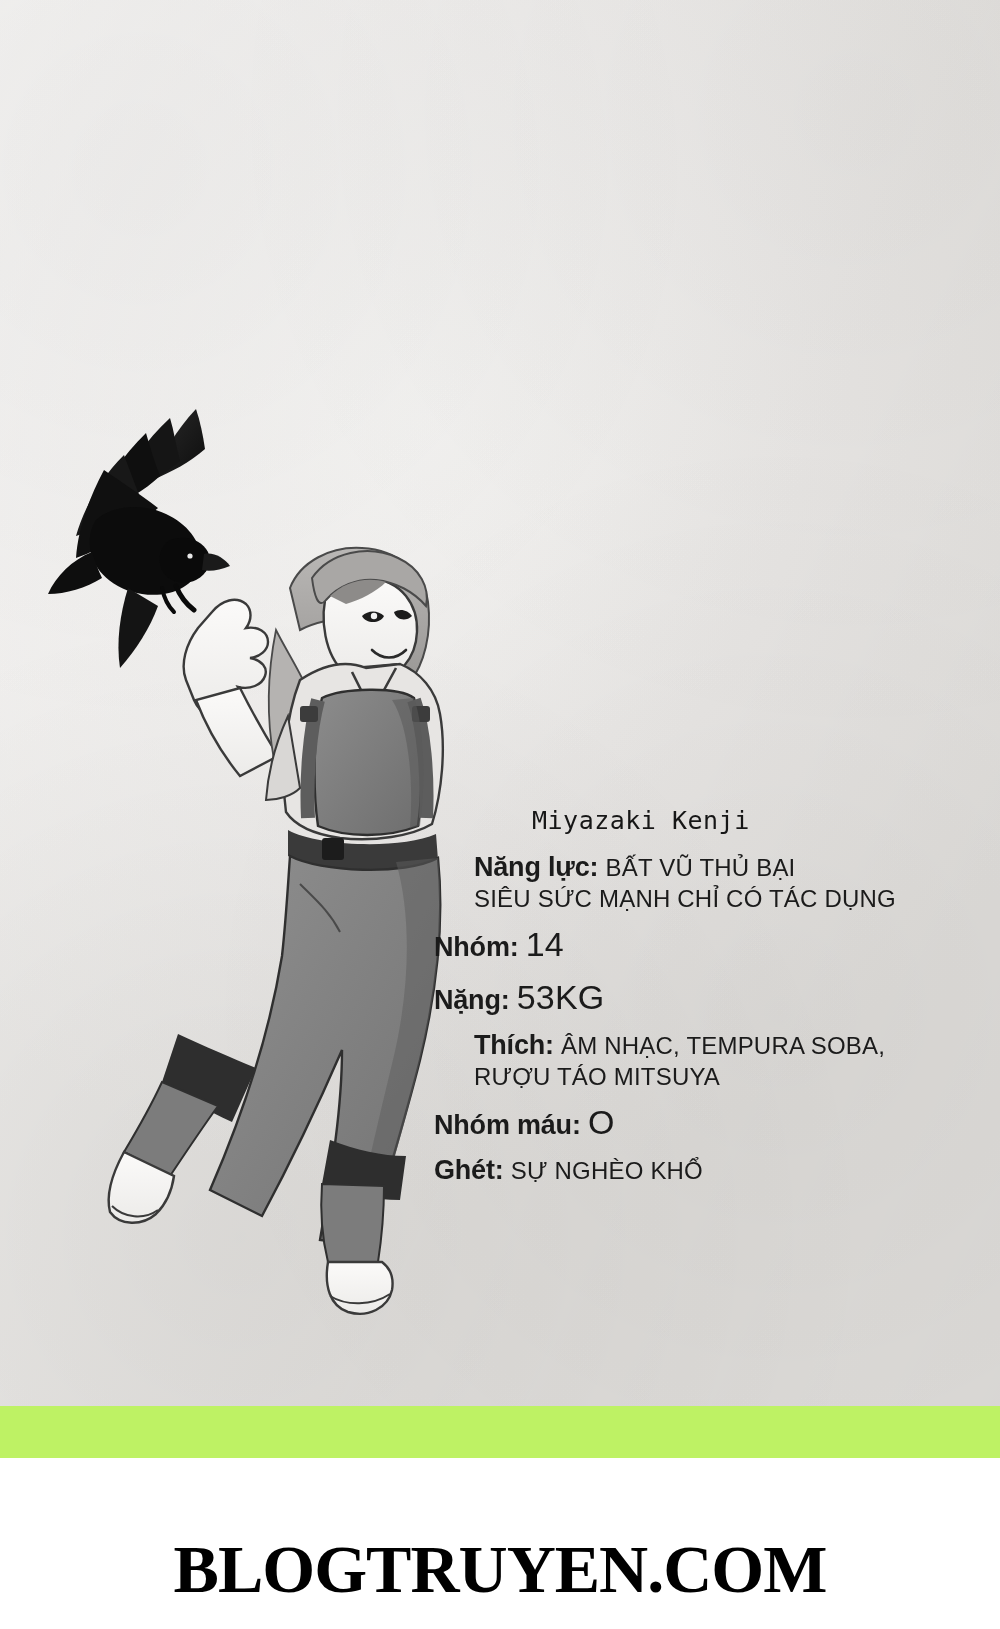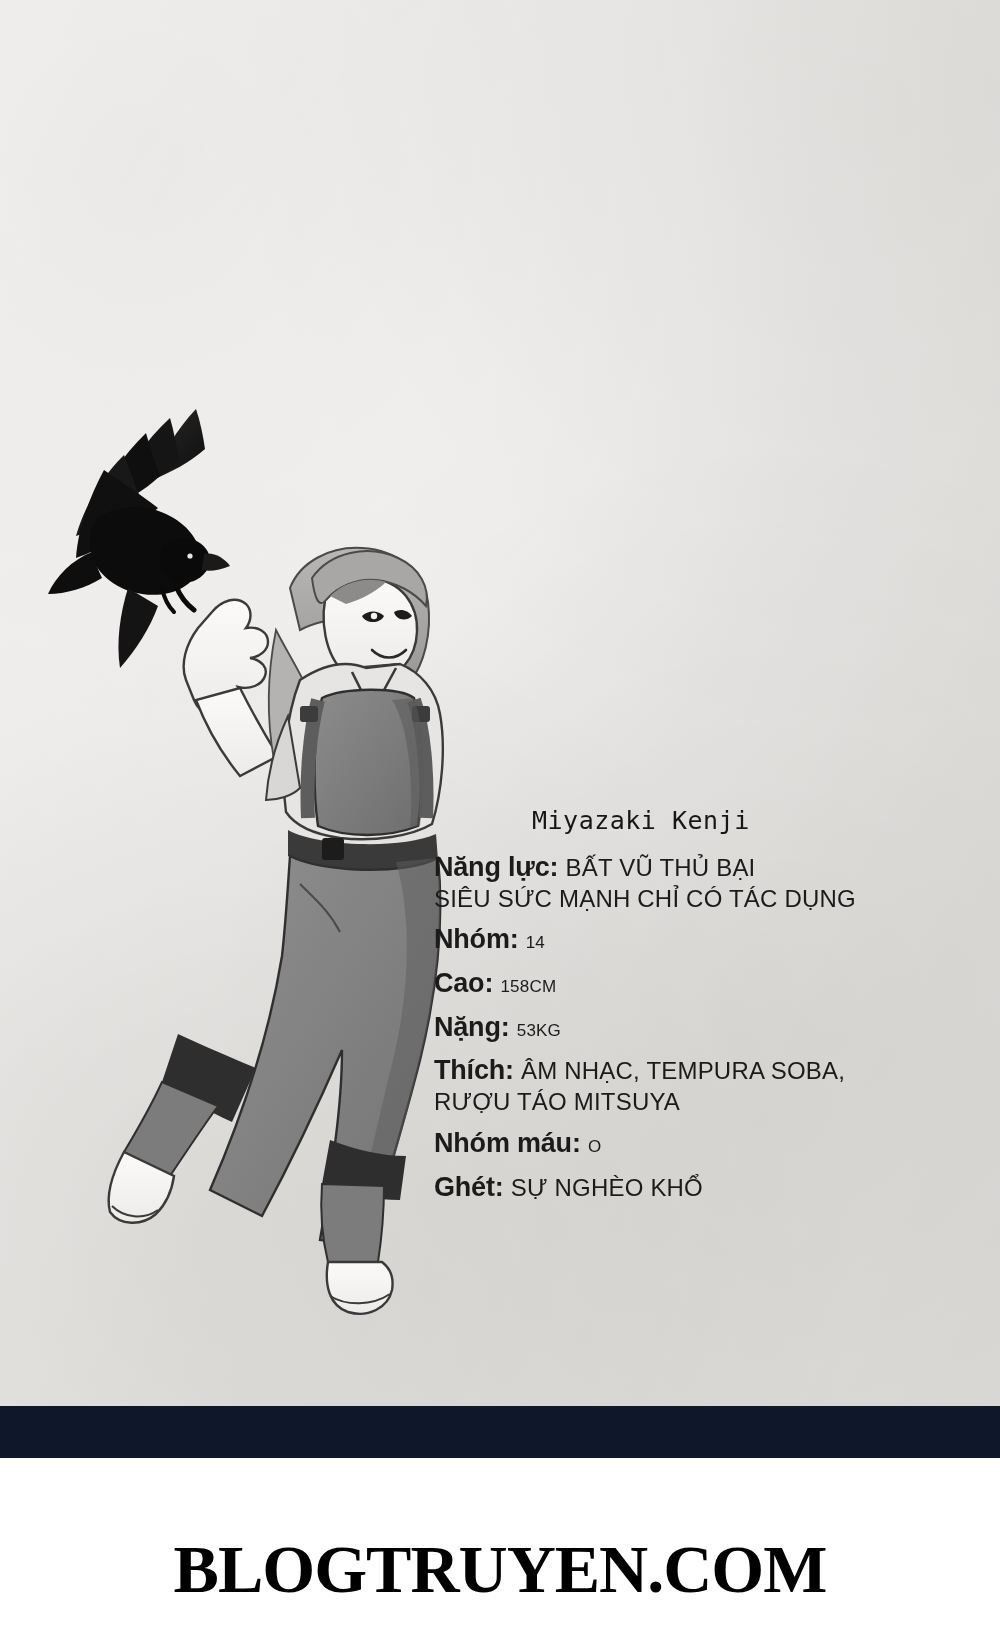--- a/index.html
+++ b/index.html
@@ -11,21 +11,21 @@
     width: 1000px;
     height: 1629px;
     font-family: "Liberation Sans", sans-serif;
     overflow: hidden;
   }
 
   .page {
     position: relative;
     width: 1000px;
     height: 1629px;
-    background: #0f172a;
+    background: #bef264;
   }
 
   
   .manga-area {
     position: absolute;
     left: 0;
     top: 0;
     width: 1000px;
     height: 1406px;
     background:
@@ -74,28 +74,29 @@
     font-size: 26px;
     line-height: 1.3;
     color: #1b1b1b;
   }
   .stat-label {
     font-weight: bold;
     font-size: 27px;
     letter-spacing: -0.2px;
   }
   .stat-value {
-    font-size: 17px;
+    font-size: 34px;
     letter-spacing: 0.2px;
   }
   .stat-value.caps {
     font-size: 24px;
   }
   .stat-row.multi {
     line-height: 1.22;
+    margin-left: 40px;
   }
 
   
   .footer {
     position: absolute;
     left: 0;
     top: 1458px;
     width: 1000px;
     height: 223px;
     background: #ffffff;
@@ -238,24 +239,20 @@
         <span class="stat-value caps">BẤT VŨ THỦ BẠI</span>
         <div class="stat-value caps">SIÊU SỨC MẠNH CHỈ CÓ TÁC DỤNG</div>
       </div>
 
       <div class="stat-row">
         <span class="stat-label">Nhóm:</span>
         <span class="stat-value">14</span>
       </div>
 
 
-      <div class="stat-row">
-        <span class="stat-label">Cao:</span>
-        <span class="stat-value">158CM</span>
-      </div>
 
       <div class="stat-row">
         <span class="stat-label">Nặng:</span>
         <span class="stat-value">53KG</span>
       </div>
 
       <div class="stat-row multi">
         <span class="stat-label">Thích:</span>
         <span class="stat-value caps">ÂM NHẠC, TEMPURA SOBA,</span>
         <div class="stat-value caps">RƯỢU TÁO MITSUYA</div>

